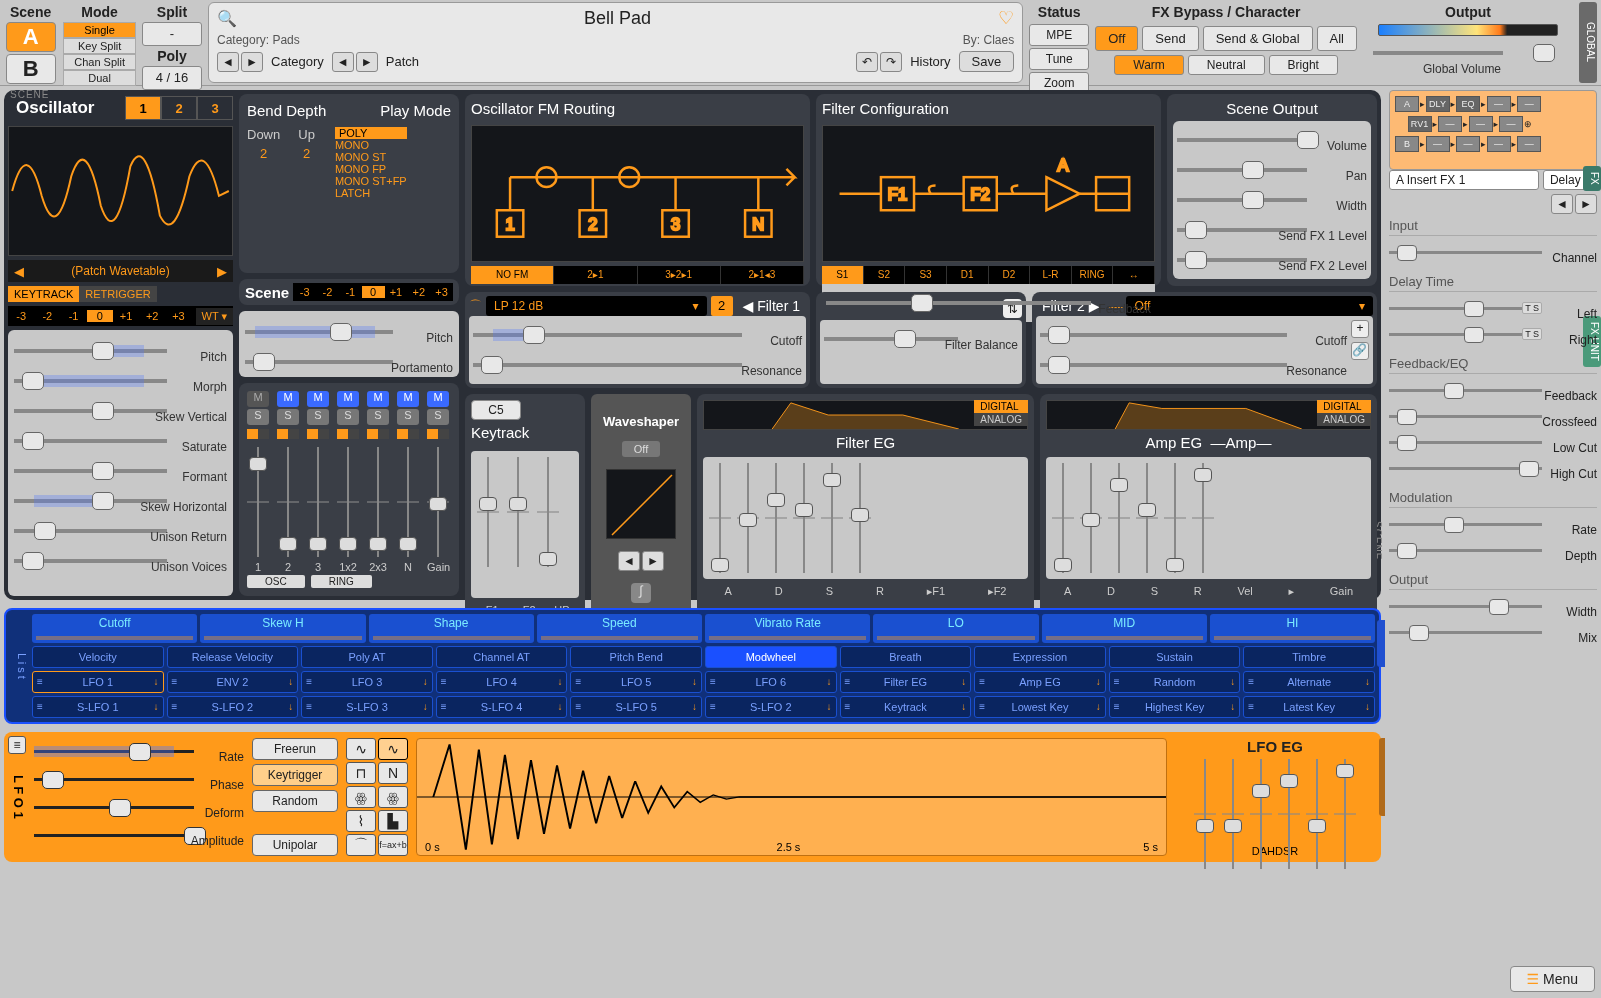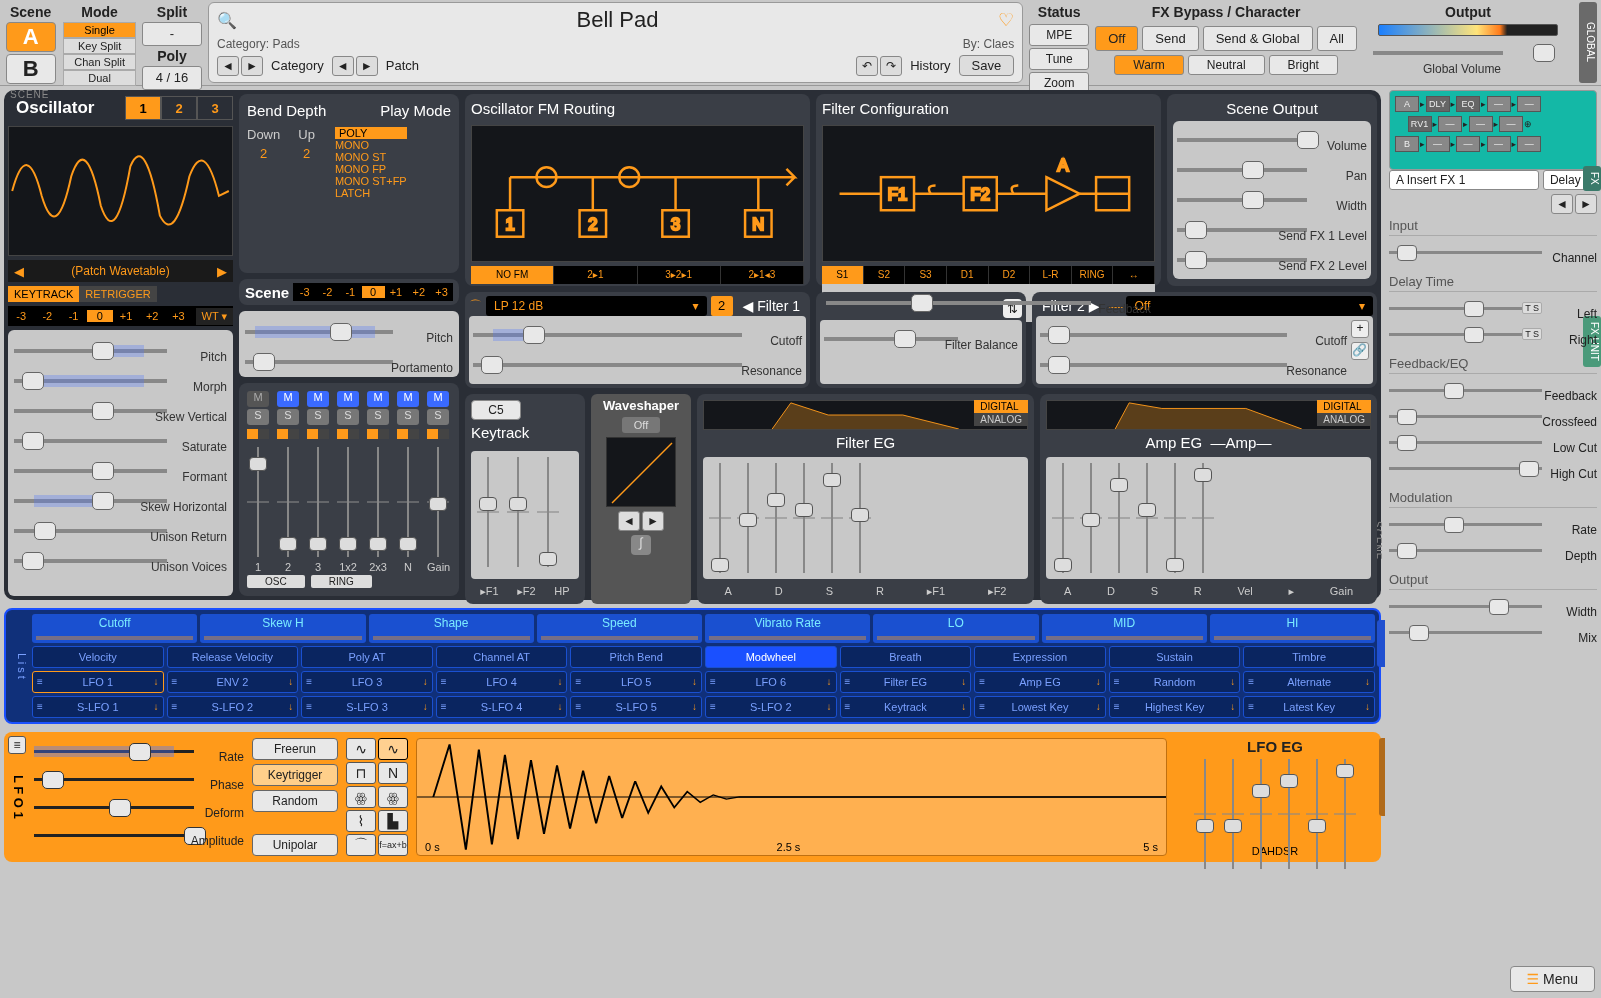--- a/index.html
+++ b/index.html
@@ -13,21 +13,21 @@
   .scene-btn { width: 50px; height: 30px; background: #e8e8e8; border: 1px solid #888; border-radius: 4px; font-size: 22px; font-weight: bold; text-align: center; line-height: 28px; }
   .scene-btn.active { background: #ff9a1a; color: #fff; }
   .mode-list { display: flex; flex-direction: column; gap: 0; }
   .mode-item { font-size: 11px; padding: 1px 10px; background: #ddd; border: 1px solid #aaa; text-align: center; }
   .mode-item.active { background: #ff9a1a; color: #000; }
   .split-box, .poly-box { width: 60px; height: 24px; background: #e8e8e8; border: 1px solid #888; border-radius: 3px; text-align: center; line-height: 22px; font-size: 13px; }
 
   .browser { flex: 1; background: #e8e8e8; border: 1px solid #999; border-radius: 6px; padding: 4px 8px; display: flex; flex-direction: column; gap: 4px; position: relative; }
   .browser-top { display: flex; align-items: center; }
   .search-icon { font-size: 16px; }
-  .patch-name { flex: 1; text-align: center; font-size: 22px; }
+  .patch-name { flex: 1; text-align: center; font-size: 18px; }
   .heart { font-size: 18px; color: #ff9a1a; }
   .browser-mid { display: flex; justify-content: space-between; font-size: 12px; color: #555; }
   .browser-bot { display: flex; align-items: center; gap: 8px; }
   .nav-arrows { display: flex; gap: 2px; }
   .nav-arrow { width: 22px; height: 20px; background: #ddd; border: 1px solid #888; border-radius: 3px; text-align: center; line-height: 18px; font-size: 12px; }
   .pill-btn { padding: 2px 12px; background: #ddd; border: 1px solid #888; border-radius: 4px; font-size: 13px; }
 
   .small-stack { display: flex; flex-direction: column; gap: 2px; align-items: center; }
   .small-btn { width: 60px; height: 22px; background: #e8e8e8; border: 1px solid #888; border-radius: 3px; text-align: center; font-size: 12px; line-height: 20px; }
 
@@ -142,21 +142,21 @@
   .filter-type { flex: 1; background: #000; color: #ff9a1a; font-size: 12px; padding: 3px 8px; border-radius: 3px; display: flex; align-items: center; }
   .filter-type::after { content: "▾"; margin-left: auto; }
   .filter-count { width: 22px; height: 20px; background: #ff9a1a; color: #000; text-align: center; line-height: 20px; font-size: 13px; border-radius: 2px; }
   .filter-body { background: #c8c8c8; border-radius: 4px; flex: 1; padding: 4px; display: flex; gap: 4px; }
   .filter-nav { color: #fff; font-size: 14px; padding: 0 6px; }
   .fbal-box { width: 210px; }
 
   
   .eg-row { display: flex; gap: 6px; flex: 1; }
   .keytrack-box { width: 210px; background: #3a3e46; border-radius: 8px; padding: 6px; display: flex; flex-direction: column; }
-  .ws-box { width: 100px; background: #555; border-radius: 6px; padding: 4px; display: flex; flex-direction: column; align-items: center; gap: 4px; }
+  .ws-box { width: 100px; background: #555; border-radius: 6px; padding: 20px; display: flex; flex-direction: column; align-items: center; gap: 12px; }
   .ws-title { color: #fff; font-size: 13px; font-weight: bold; }
   .ws-mode { background: #777; color: #ddd; font-size: 11px; padding: 2px 12px; border-radius: 3px; }
   .ws-scope { width: 70px; height: 70px; background: #14161a; border: 1px solid #333; position: relative; }
   .eg-box { flex: 1; background: #3a3e46; border-radius: 8px; padding: 6px; position: relative; }
   .eg-badge { position: absolute; top: 6px; right: 6px; display: flex; flex-direction: column; font-size: 10px; }
   .eg-badge span { padding: 1px 6px; }
   .dig { background: #ff9a1a; color: #000; }
   .ana { background: #444; color: #ccc; }
   .eg-title { color: #fff; text-align: center; font-size: 15px; }
   .eg-headers { display: flex; justify-content: space-around; color: #ccc; font-size: 11px; margin-top: 6px; }
@@ -195,21 +195,21 @@
   .lfo-shape.active { background: #ffd090; border-color: #000; }
   .lfo-scope { flex: 1; background: #ffb050; border: 1px solid #c07010; border-radius: 4px; position: relative; }
   .lfo-scope-lbl { position: absolute; bottom: 2px; font-size: 11px; color: #000; }
   .lfo-eg { width: 200px; display: flex; flex-direction: column; align-items: center; }
   .lfo-eg-title { font-size: 15px; font-weight: bold; }
   .burger { position: absolute; left: 4px; top: 4px; width: 18px; height: 18px; background: #e8e8e8; border: 1px solid #555; border-radius: 3px; text-align: center; line-height: 16px; font-size: 12px; }
 
   
   .rp-section { margin-bottom: 8px; }
   .rp-title { font-size: 13px; color: #555; border-bottom: 1px solid #aaa; margin-bottom: 4px; padding-bottom: 2px; }
-  .fx-graph { background: #14b8a6; border: 1px solid #999; border-radius: 4px; padding: 4px; height: 80px; font-size: 9px; }
+  .fx-graph { background: #fdba74; border: 1px solid #999; border-radius: 4px; padding: 4px; height: 80px; font-size: 9px; }
   .fx-node { display: inline-block; width: 24px; height: 16px; background: #888; border: 1px solid #555; margin: 1px; text-align: center; line-height: 14px; color: #eee; font-size: 9px; }
   .fx-node.on { background: #666; }
   .fx-unit-header { display: flex; gap: 4px; }
   .fx-unit-name { flex: 1; background: #fff; border: 1px solid #888; border-radius: 3px; padding: 2px 6px; font-size: 12px; }
   .fx-unit-type { background: #fff; border: 1px solid #888; border-radius: 3px; padding: 2px 6px; font-size: 12px; }
   .menu-btn { position: absolute; bottom: 6px; right: 6px; padding: 4px 16px; background: #e8e8e8; border: 1px solid #888; border-radius: 4px; font-size: 14px; }
   .menu-btn::before { content: "☰ "; color: #ff9a1a; }
 
   
   .rp-slider { position: relative; height: 26px; }

